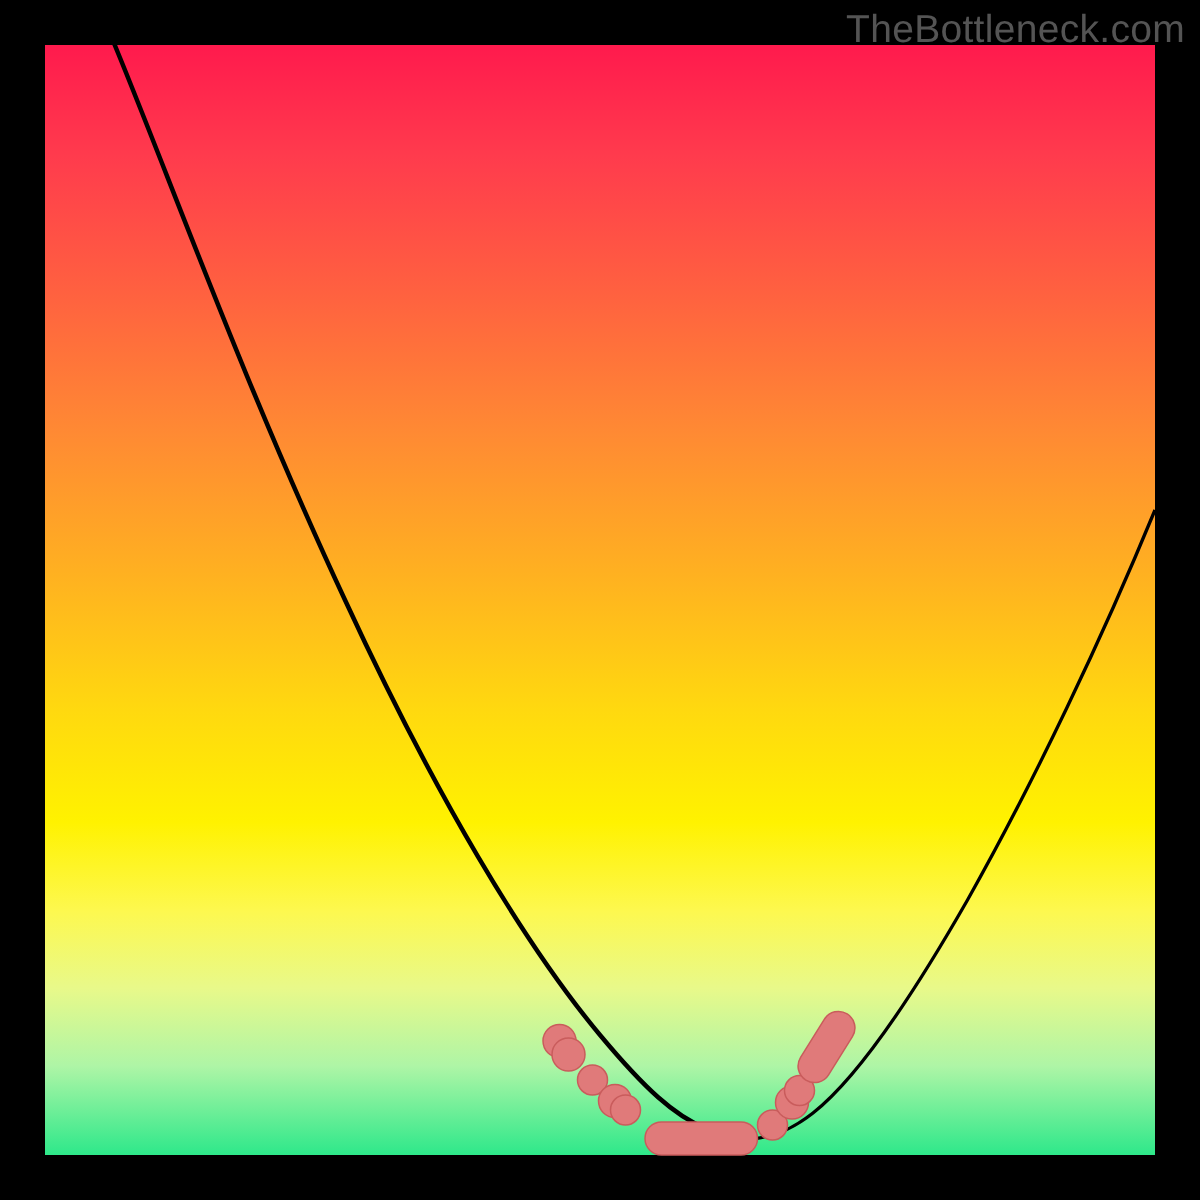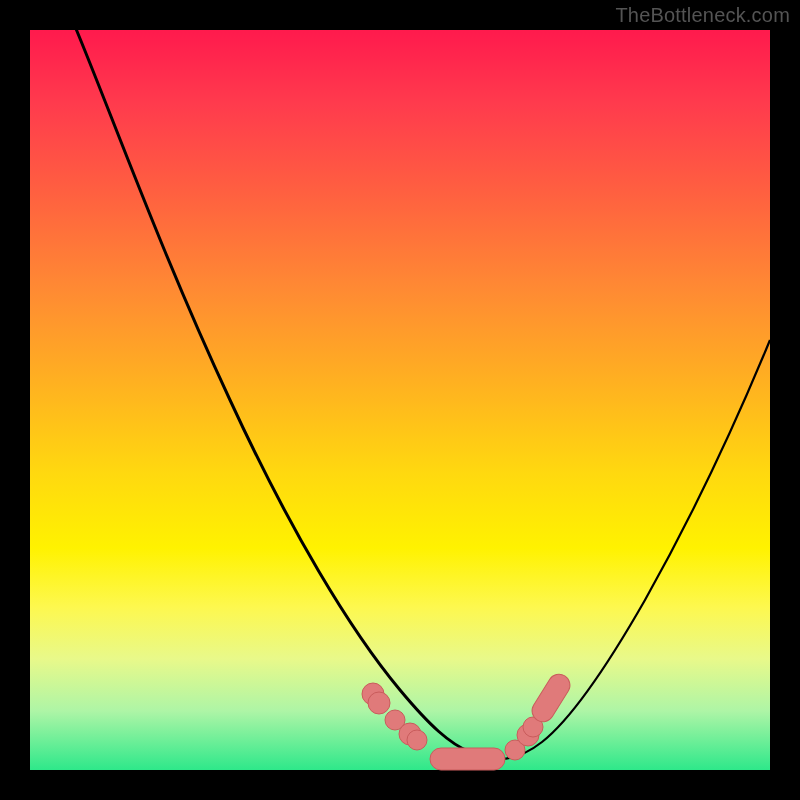--- a/index.html
+++ b/index.html
@@ -38,21 +38,21 @@
       #e8f98a 85%,
       #aef5a6 92%,
       #2ee88a 100%
     );
   }
   .watermark {
     position: absolute;
     top: 4px;
     right: 10px;
     color: #545454;
-    font-size: 20px;
+    font-size: 26px;
     font-weight: 500;
     letter-spacing: 0.2px;
     user-select: none;
   }
   svg.curves {
     position: absolute;
     left: 0;
     top: 0;
     width: 740px;
     height: 740px;

